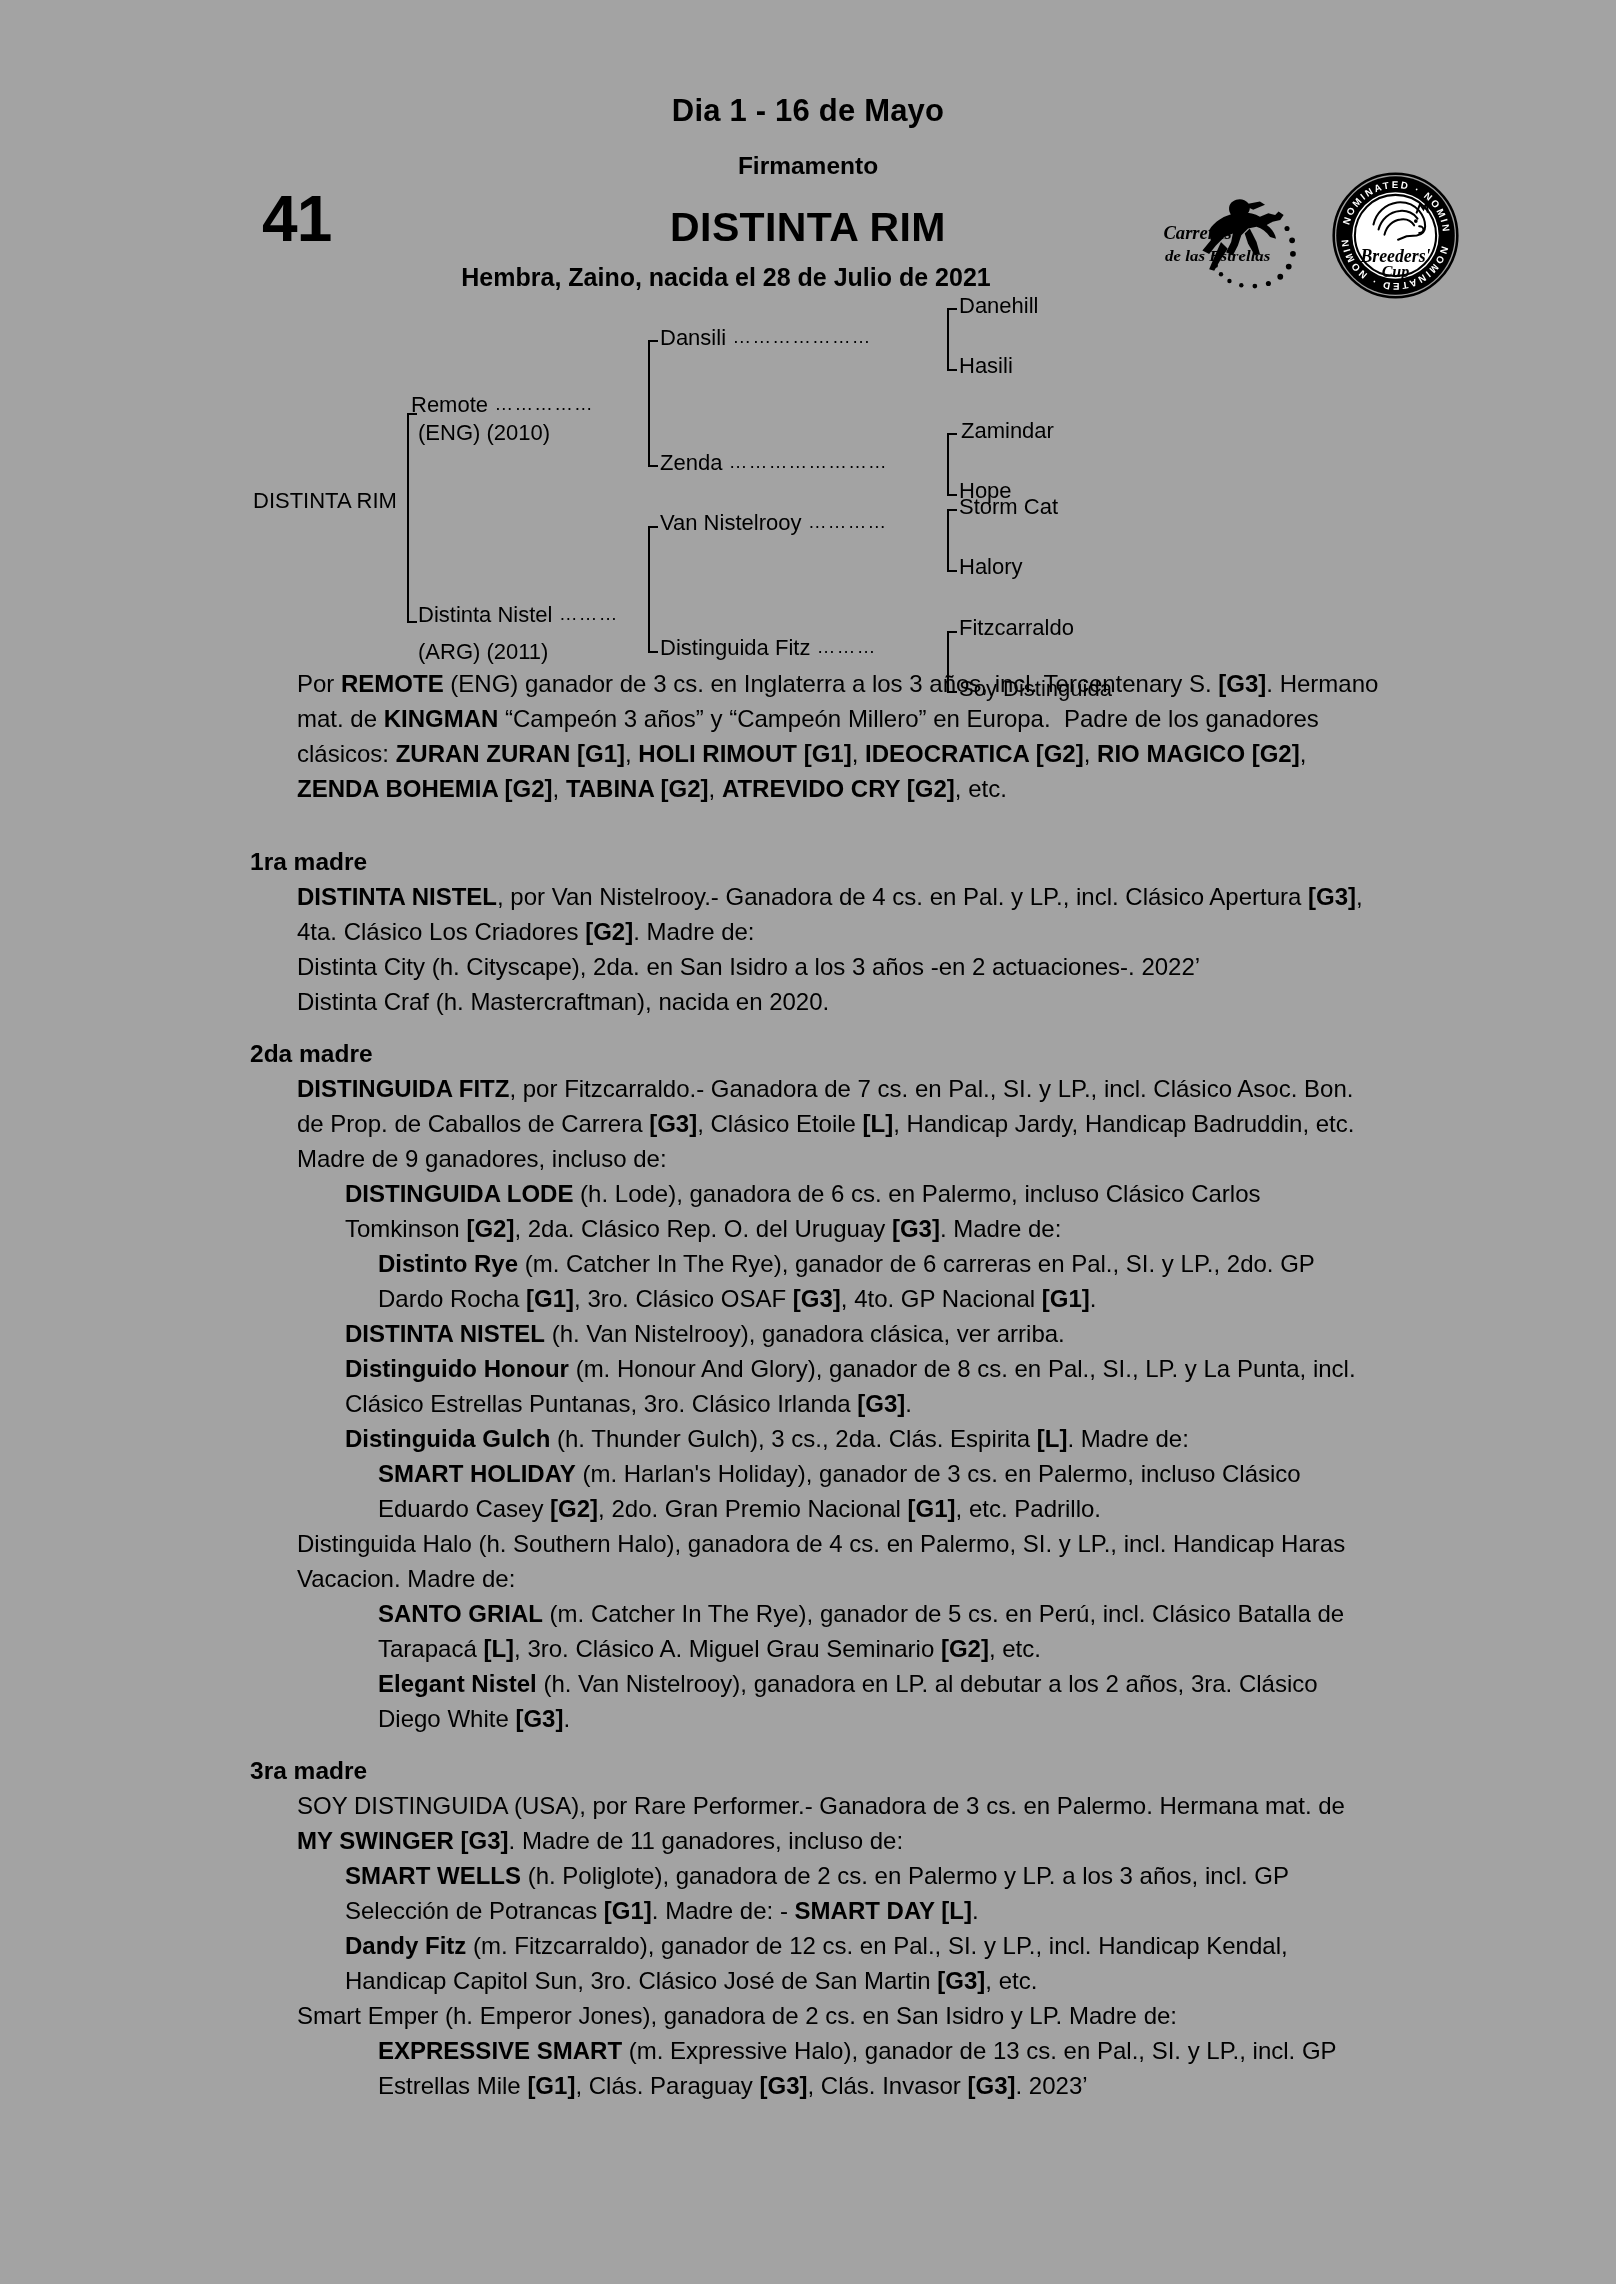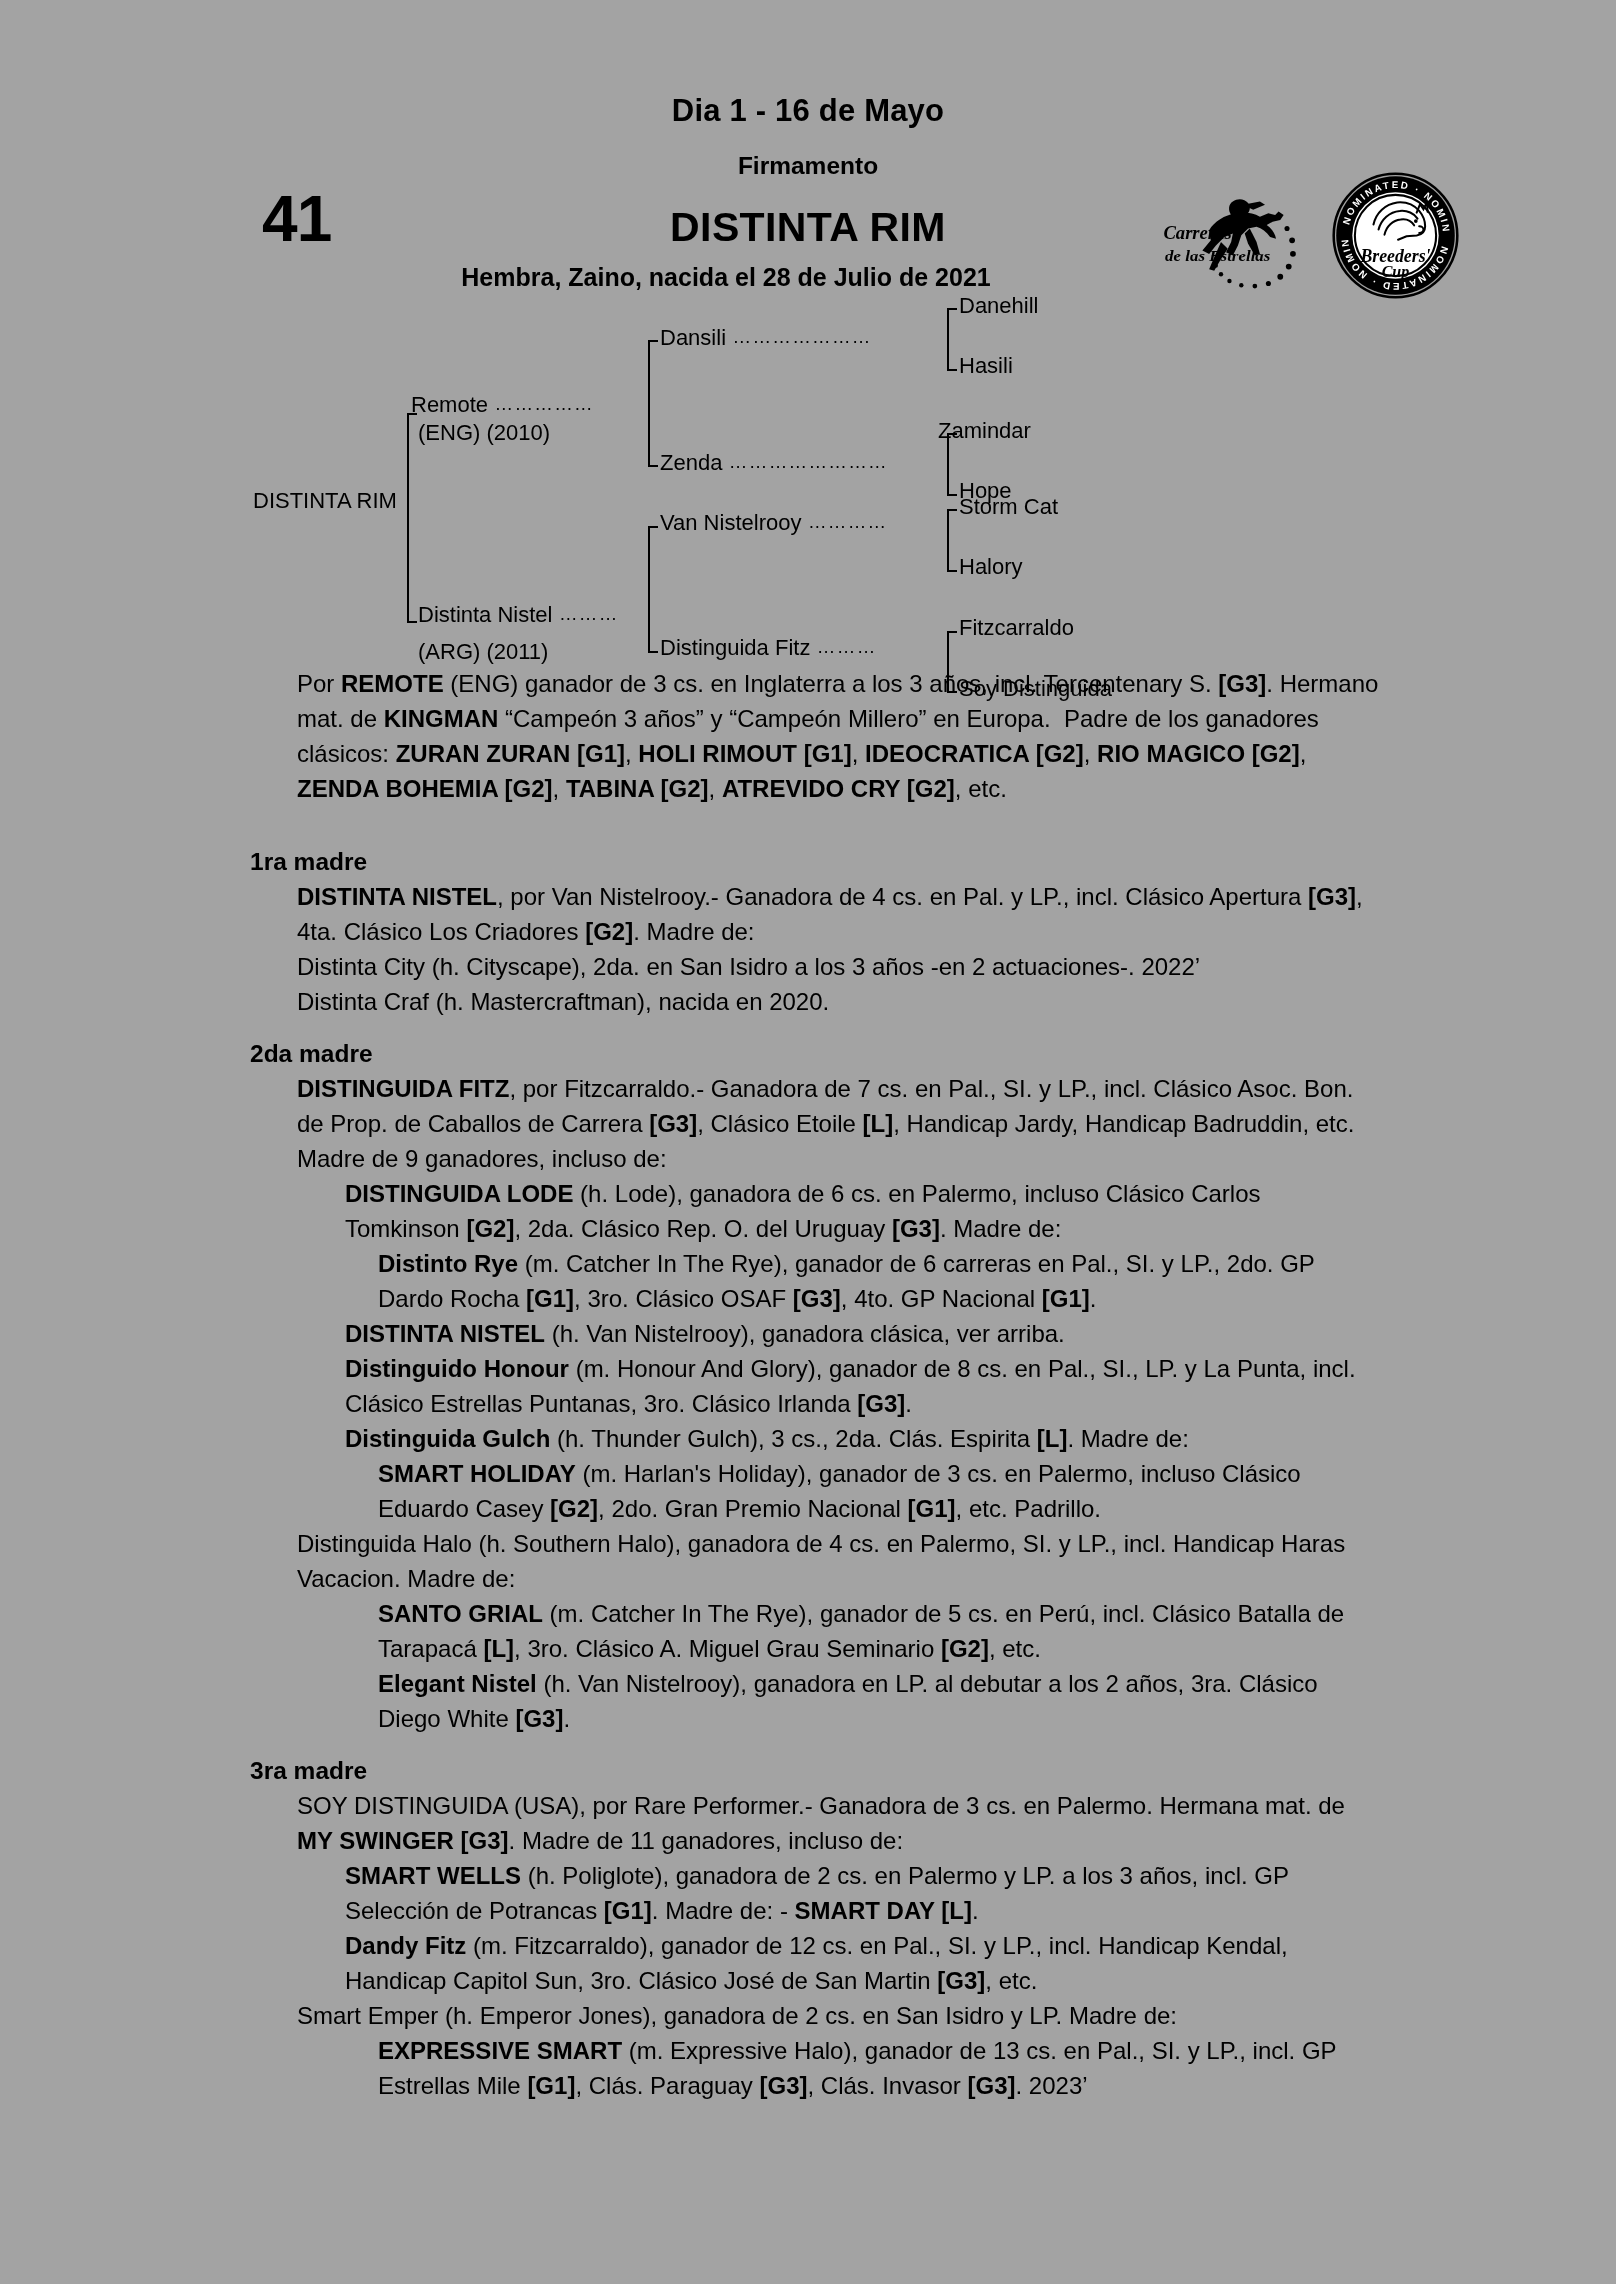--- a/index.html
+++ b/index.html
@@ -243,21 +243,21 @@
 
     <div class="line-v" style="left:694px; top:-17px; height:62px;"></div>
     <div class="line-h" style="left:694px; top:-17px; width:10px;"></div>
     <div class="line-h" style="left:694px; top:44px; width:10px;"></div>
     <span class="nm" style="left:706px; top:-30px;">Danehill</span>
     <span class="nm" style="left:706px; top:30px;">Hasili</span>
 
     <div class="line-v" style="left:694px; top:108px; height:62px;"></div>
     <div class="line-h" style="left:694px; top:108px; width:10px;"></div>
     <div class="line-h" style="left:694px; top:169px; width:10px;"></div>
-    <span class="nm" style="left:685px; top:95px;text-align:right;">Zamindar</span>
+    <span class="nm" style="left:708px; top:95px;text-align:right;">Zamindar</span>
     <span class="nm" style="left:706px; top:155px;">Hope</span>
 
     <div class="line-v" style="left:694px; top:172px; height:0px;"></div>
 
     <div class="line-v" style="left:694px; top:171px; height:0px;"></div>
 
     <div class="line-v" style="left:694px; top:167px; height:0px;"></div>
 
     <div class="line-v" style="left:694px; top:167px; height:0px;"></div>
 

